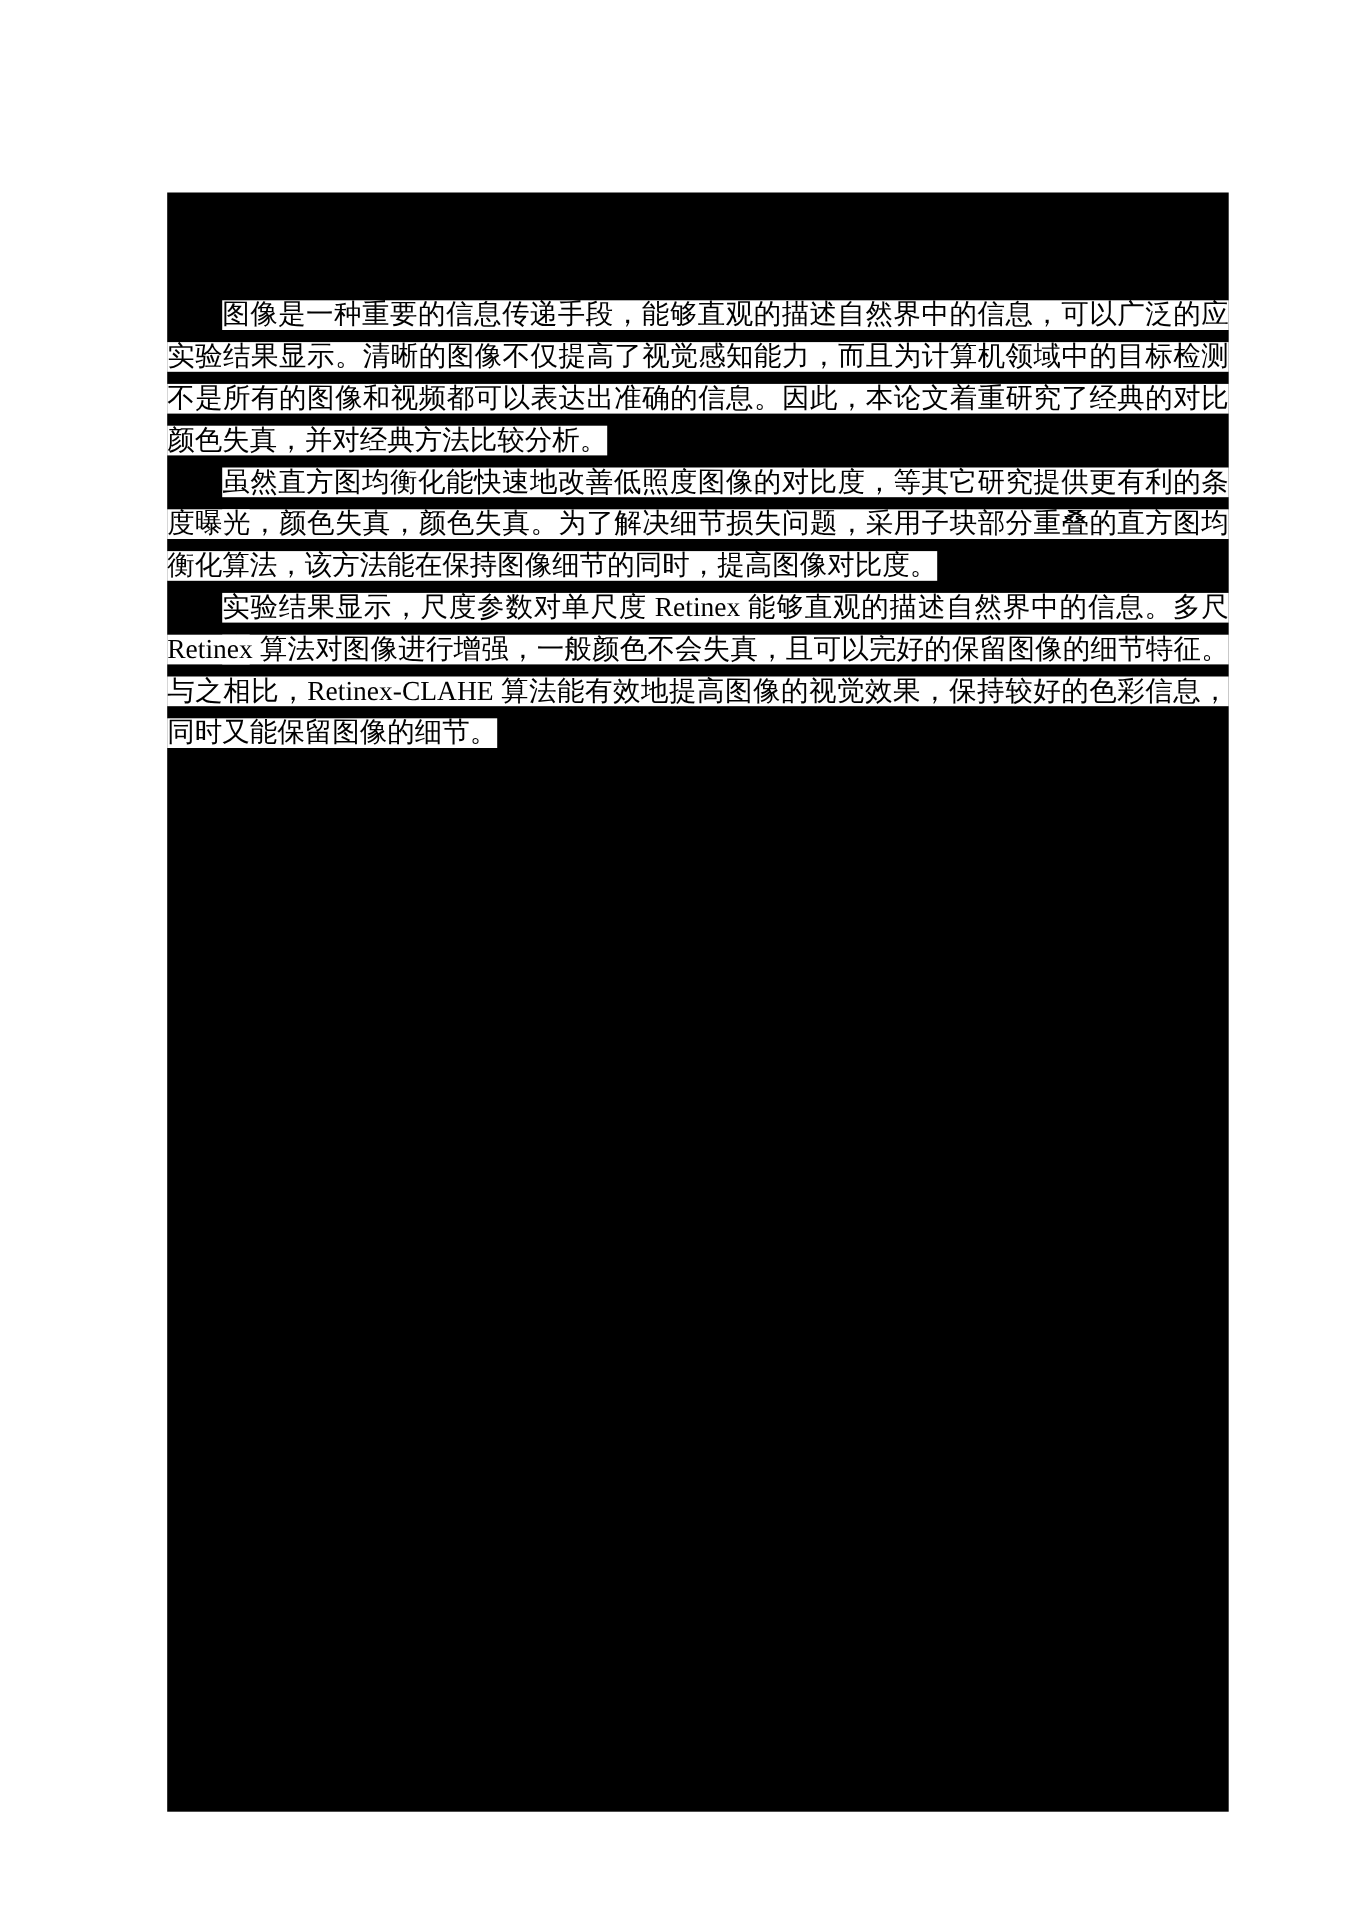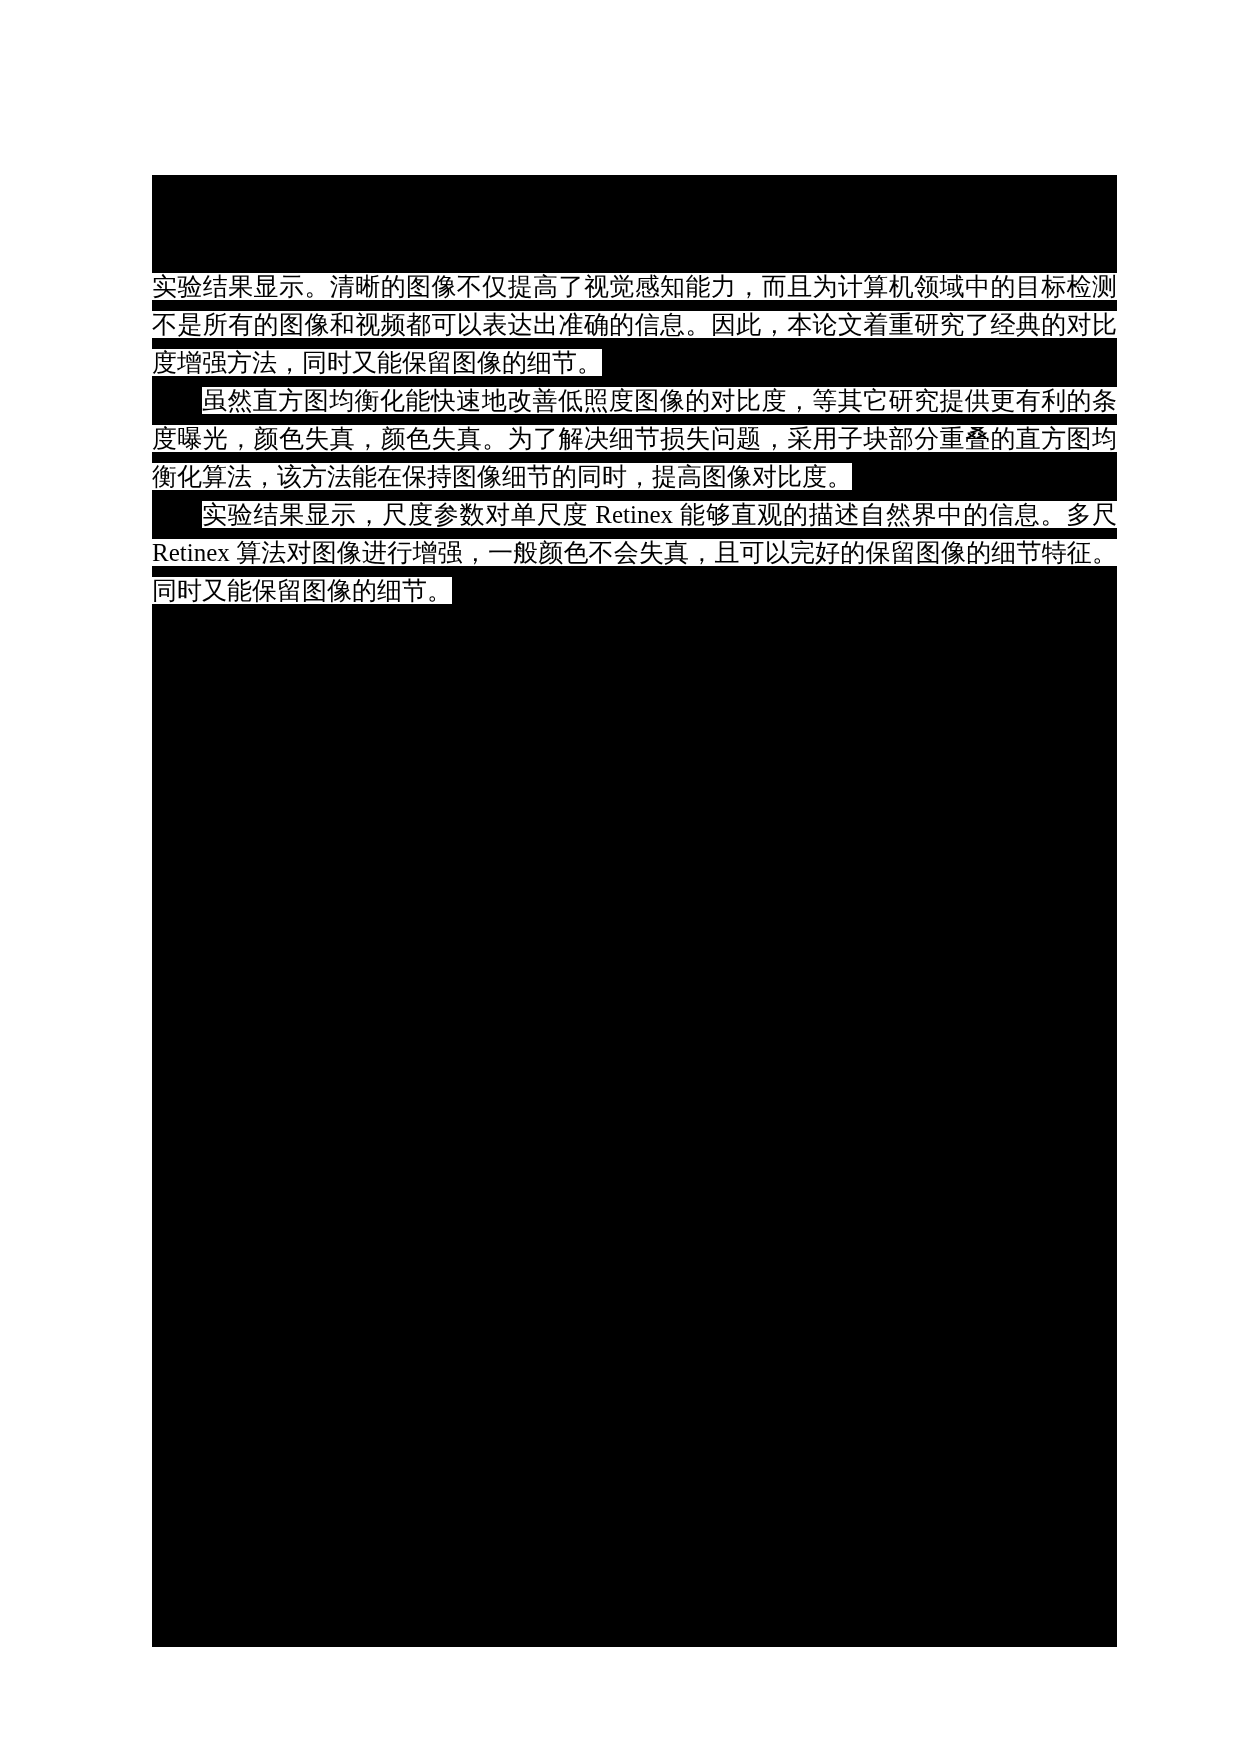--- a/index.html
+++ b/index.html
@@ -53,28 +53,30 @@
     background: var(--highlight);
   }
 </style>
 </head>
 <body>
 
 <div class="page">
   <div class="content-panel">
     <div class="textblock">
 
+      <div class="line indent justify"><span class="hl">图像是一种重要的信息传递手段，能够直观的描述自然界中的信息，可以广泛的应</span></div>
       <div class="line justify"><span class="hl">实验结果显示。清晰的图像不仅提高了视觉感知能力，而且为计算机领域中的目标检测</span></div>
 
       <div class="line justify"><span class="hl">不是所有的图像和视频都可以表达出准确的信息。因此，本论文着重研究了经典的对比</span></div>
-      <div class="line"><span class="hl">度增强方法，同时又能保留图像的细节。</span></div>
+      <div class="line"><span class="hl">颜色失真，并对经典方法比较分析。</span></div>
 
       <div class="line indent justify"><span class="hl">虽然直方图均衡化能快速地改善低照度图像的对比度，等其它研究提供更有利的条件</span></div>
       <div class="line justify"><span class="hl">度曝光，颜色失真，颜色失真。为了解决细节损失问题，采用子块部分重叠的直方图均</span></div>
       <div class="line"><span class="hl">衡化算法，该方法能在保持图像细节的同时，提高图像对比度。</span></div>
 
       <div class="line indent justify"><span class="hl">实验结果显示，尺度参数对单尺度 Retinex 能够直观的描述自然界中的信息。多尺度</span></div>
       <div class="line justify"><span class="hl">Retinex 算法对图像进行增强，一般颜色不会失真，且可以完好的保留图像的细节特征。</span></div>
+      <div class="line justify"><span class="hl">与之相比，Retinex-CLAHE 算法能有效地提高图像的视觉效果，保持较好的色彩信息，</span></div>
       <div class="line"><span class="hl">同时又能保留图像的细节。</span></div>
 
     </div>
   </div>
 </div>
 
 </body></html>

